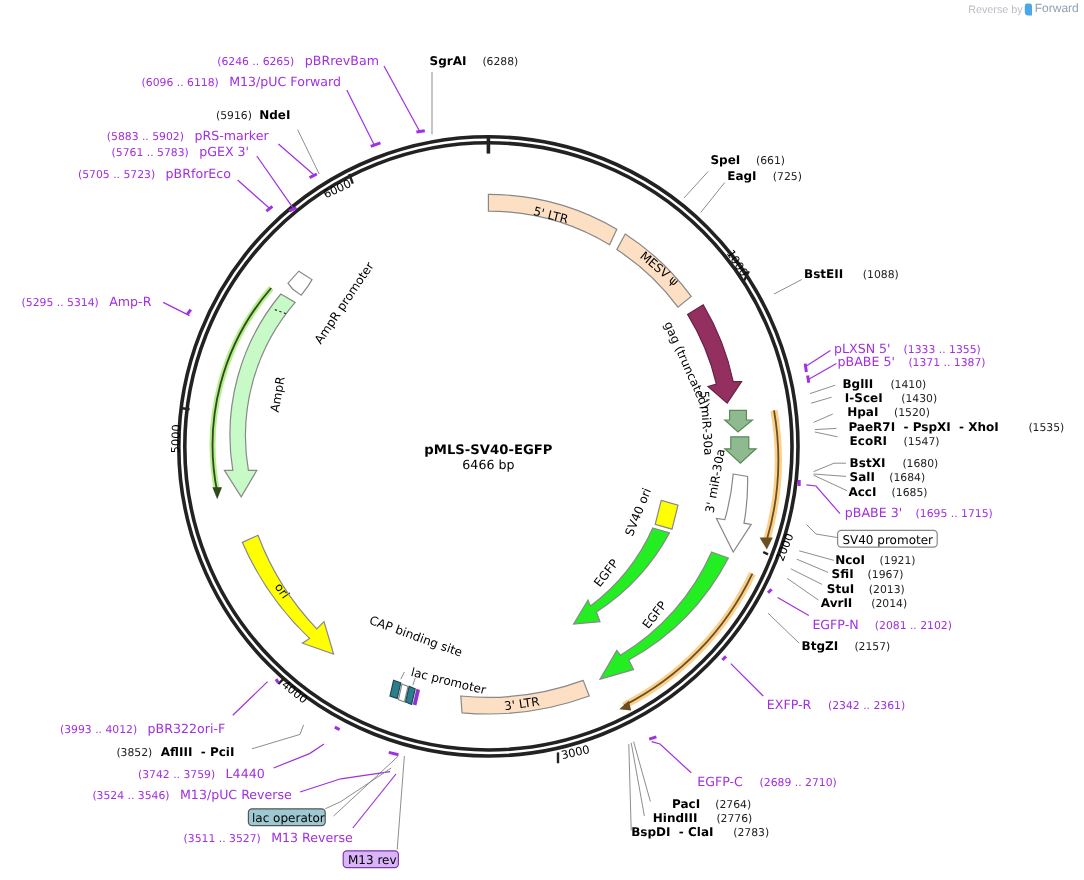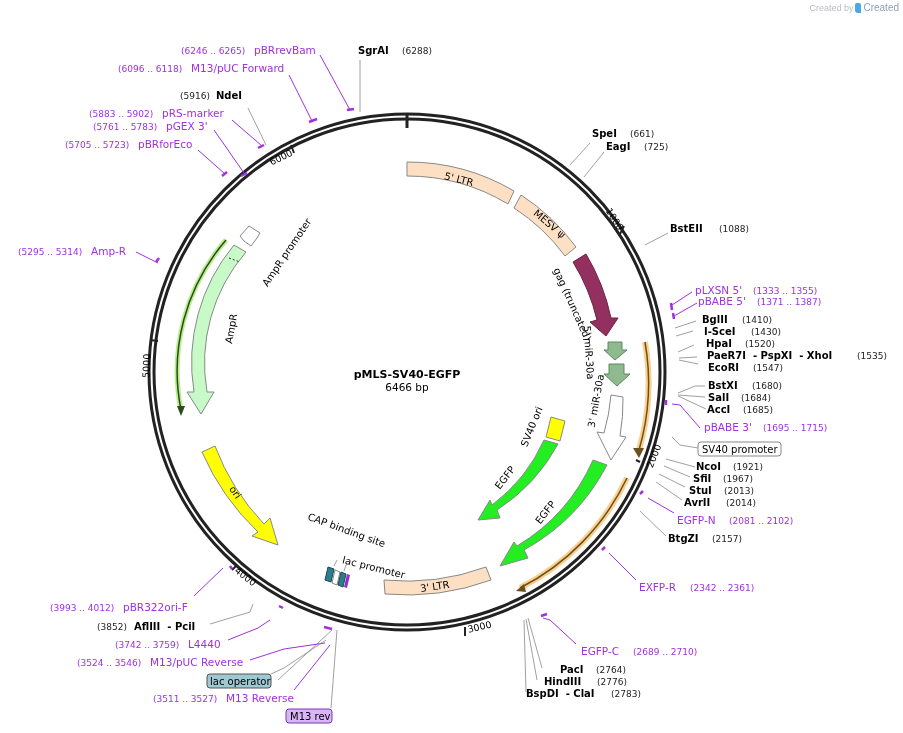--- a/index.html
+++ b/index.html
@@ -17,23 +17,23 @@
   .pr-pos { font-size:9px; fill:#a030e0; }
   .feat-lbl { font-size:10px; fill:#000; }
   .tick-lbl { font-size:9.5px; fill:#000; }
   .title { font-size:11px; font-weight:bold; fill:#000; }
   .bp { font-size:10.5px; fill:#000; }
 </style>
 </head>
 <body>
 
 <div class="credit">
-  <span>Created by</span>
+  <span>Reverse by</span>
   <span class="logo"></span>
-  <span class="brand">Created</span>
+  <span class="brand">Forward</span>
 </div>
 
 <svg id="map" width="903" height="733" viewBox="0 0 903 733">
   <defs>
     <path id="arc-ltr5" d="M 410 173 A 200 200 0 0 1 512 202"></path>
     <path id="arc-mesv" d="M 520 208 A 200 200 0 0 1 582 262"></path>
     <path id="arc-ltr3" d="M 380 590 A 220 220 0 0 0 490 578"></path>
   </defs>
 
   <g>

